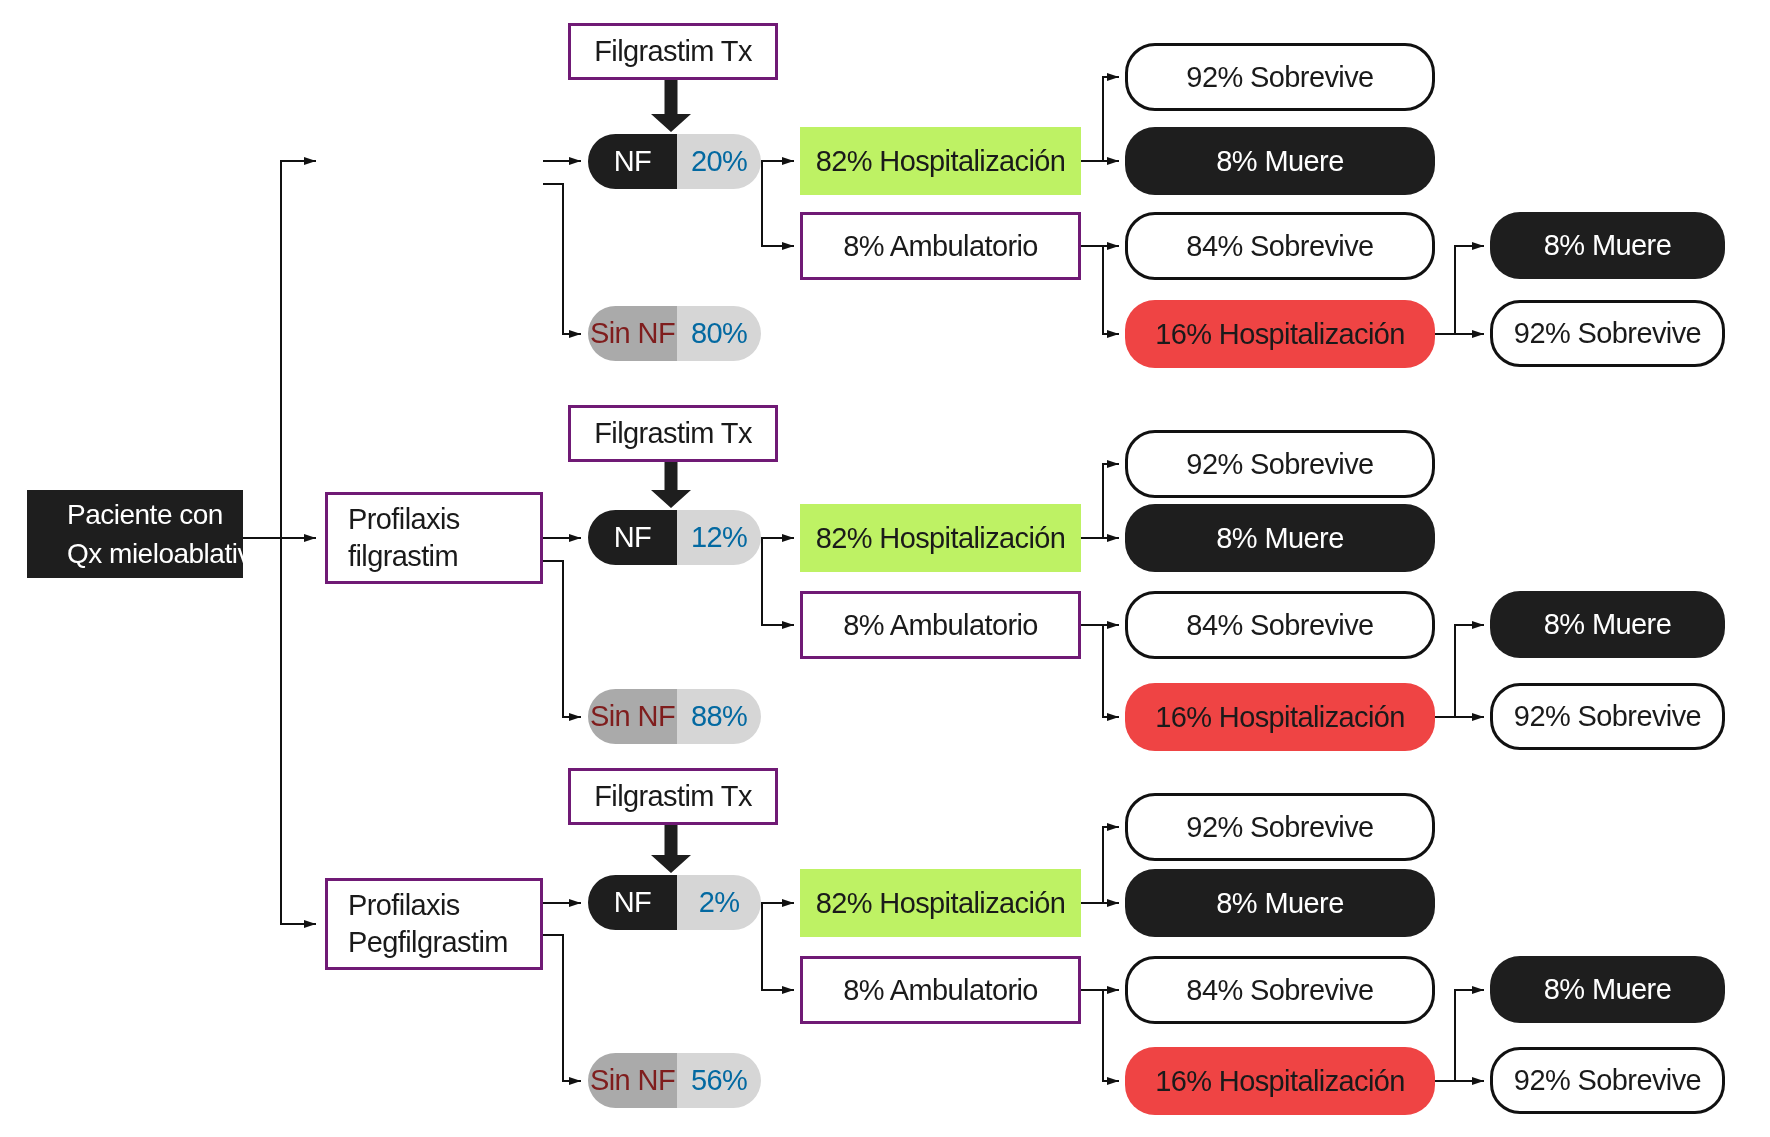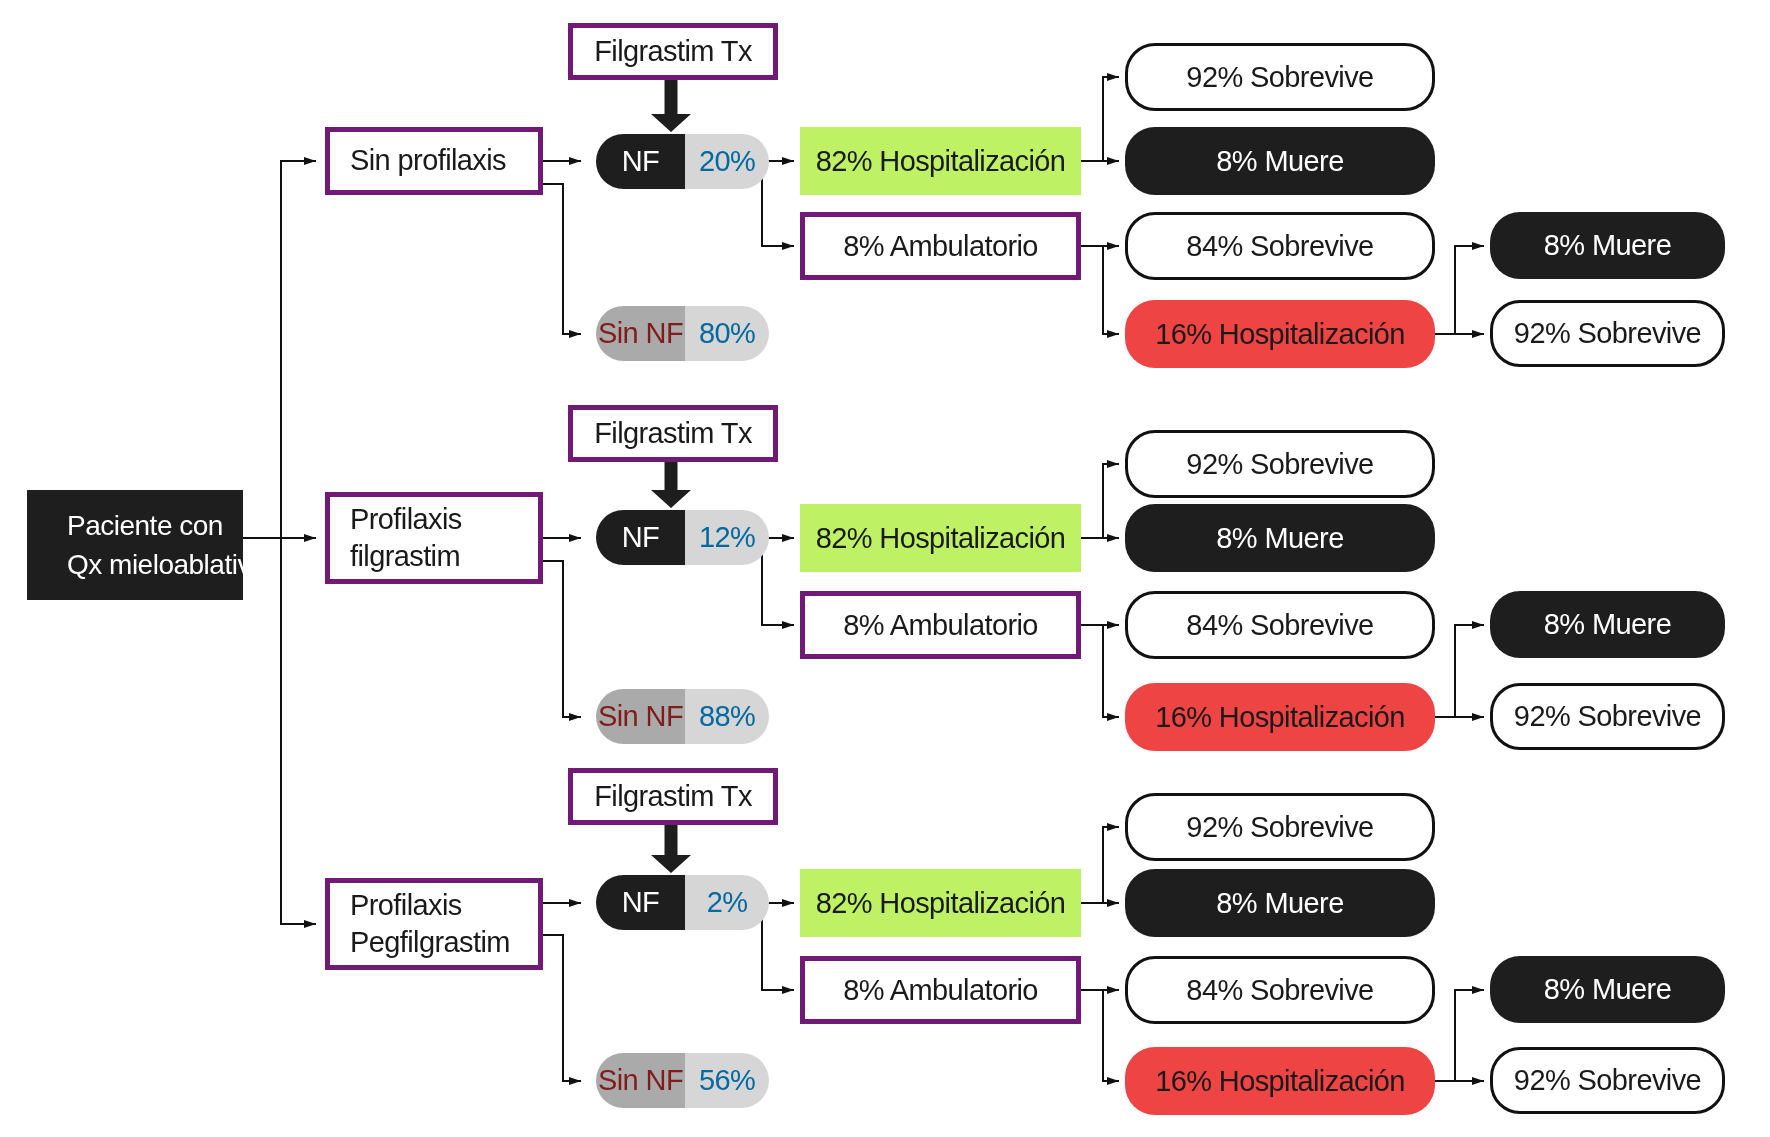--- a/index.html
+++ b/index.html
@@ -5,32 +5,32 @@
   html,body{margin:0;padding:0;background:#fff;}
   .canvas{
     position:relative;width:1770px;height:1137px;background:#ffffff;overflow:hidden;
     font-family:"Liberation Sans","DejaVu Sans",sans-serif;color:#1a1a1a;
   }
   .wires{position:absolute;left:0;top:0;}
   .node{
     position:absolute;box-sizing:border-box;display:flex;align-items:center;justify-content:center;
     font-size:29px;letter-spacing:-0.6px;white-space:nowrap;
   }
-  .box{background:#ffffff;border:5px solid #701a75;}
+  .box{background:#ffffff;border:3px solid #701a75;}
   .graybox{background:#bef264;}
   .round{border-radius:30px;}
   .round.white{background:#ffffff;border:3px solid #111111;}
   .round.blackfill{background:#1e1e1e;color:#ffffff;}
   .round.grayfill{background:#ef4444;}
   .branch{flex-direction:column;align-items:flex-start;justify-content:center;padding-left:20px;line-height:1.28;}
   .rootnode{
     background:#1e1e1e;color:#ffffff;flex-direction:column;align-items:flex-start;justify-content:center;
     padding-left:13px;font-size:28px;letter-spacing:-0.5px;line-height:1.4;
   }
-  .pill{position:absolute;display:flex;border-radius:28px;overflow:hidden;font-size:29px;letter-spacing:-0.6px;margin-left:8px;}
+  .pill{position:absolute;display:flex;border-radius:28px;overflow:hidden;font-size:29px;letter-spacing:-0.6px;}
   .pill .half{display:flex;align-items:center;justify-content:center;height:100%;}
   .half.dark{background:#1e1e1e;color:#ffffff;width:89px;}
   .half.mid{background:#aaaaaa;color:#7f1d1d;width:89px;}
   .half.light{background:#d6d6d6;color:#0369a1;width:84px;}
 </style>
 </head>
 <body>
 
 <div class="canvas">
 
@@ -79,30 +79,27 @@
       <path d="M1435 1081 H1455 V990 H1484" marker-end="url(#arr)"></path>
       <path d="M1455 1081 H1484" marker-end="url(#arr)"></path>
     </g>
     <g fill="#1e1e1e" stroke="none">
       <path d="M664.5 80 V114 H651 L671 132 L691 114 H677.5 V80 Z"></path>
       <path d="M664.5 462 V490 H651 L671 508 L691 490 H677.5 V462 Z"></path>
       <path d="M664.5 825 V855 H651 L671 873 L691 855 H677.5 V825 Z"></path>
     </g>
   </svg>
 
-  <div class="node rootnode" style="left:27px;top:490px;width:216px;height:110px;padding-left:40px;">
+  <div class="node rootnode" style="left:27px;top:490px;width:216px;height:88px;padding-left:40px;">
     <div>Paciente con</div>
     <div>Qx mieloablativa</div>
   </div>
 
   <div class="node box" style="left:568px;top:23px;width:210px;height:57px;">
     <span>Filgrastim Tx</span>
-  </div>
-  <div class="node box branch" style="left:325px;top:127px;width:218px;height:68px;">
-    <div>Sin profilaxis</div>
   </div>
   <div class="pill" style="left:588px;top:134px;width:173px;height:55px;">
     <span class="half dark">NF</span>
     <span class="half light">20%</span>
   </div>
   <div class="node graybox" style="left:800px;top:127px;width:281px;height:68px;">
     <span>82% Hospitalización</span>
   </div>
   <div class="node box" style="left:800px;top:212px;width:281px;height:68px;">
     <span>8% Ambulatorio</span>

